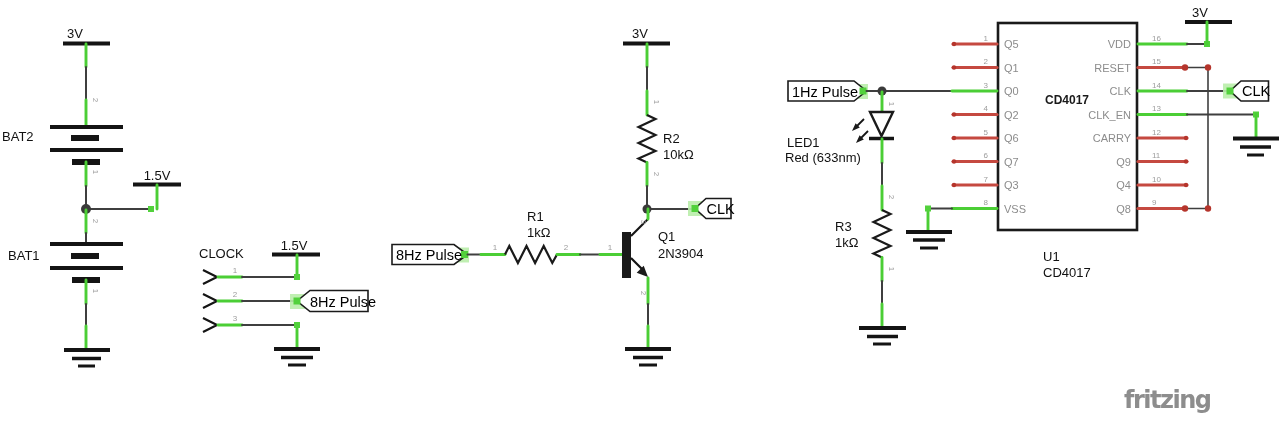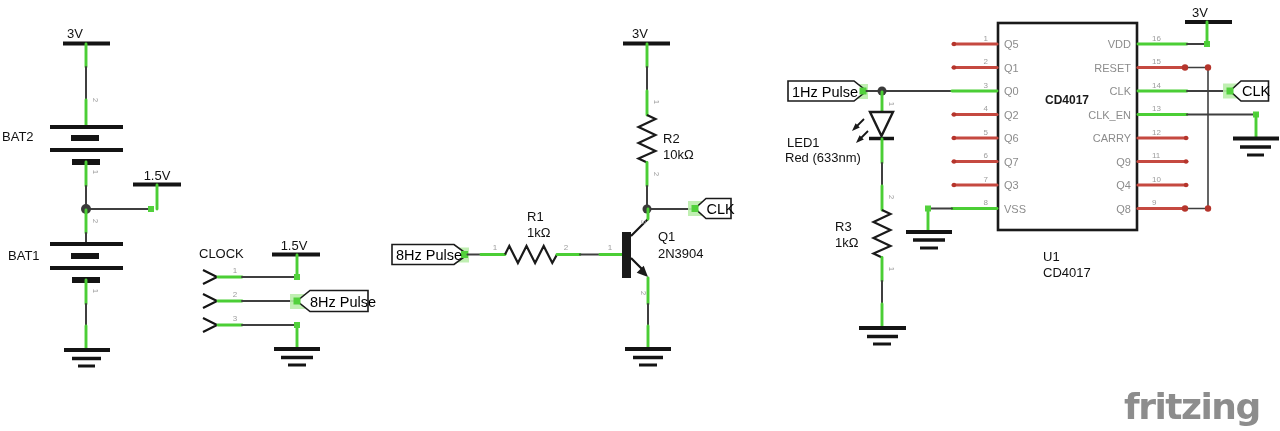--- a/index.html
+++ b/index.html
@@ -21,21 +21,21 @@
   .bar35 {stroke:#141414; stroke-width:3.5; fill:none;}
   .bar3  {stroke:#141414; stroke-width:3;   fill:none;}
   .plateL{stroke:#141414; stroke-width:4;   fill:none;}
   .plateS{stroke:#141414; stroke-width:6;   fill:none;}
   .zig   {stroke:#1a1a1a; stroke-width:2.2; fill:none; stroke-linejoin:miter;}
   .flag  {fill:#ffffff; stroke:#1a1a1a; stroke-width:1.6;}
   .halo  {fill:#b9edaa; opacity:.9;}
   .gsq   {fill:#52d13c;}
   .rdot  {fill:#b5352c;}
   .jdot  {fill:#3a3a3a;}
-  #watermark{position:absolute; left:1124px; top:386px; font-size:36px; font-weight:700;
+  #watermark{position:absolute; left:1124px; top:386px; font-size:24px; font-weight:700;
              color:#8d8d8d; letter-spacing:-1.5px; font-family:"DejaVu Sans",sans-serif;}
 </style>
 </head>
 <body>
 
 <div id="canvas">
 <svg width="1280" height="431" viewBox="0 0 1280 431">
 
   <g>
     <g>

